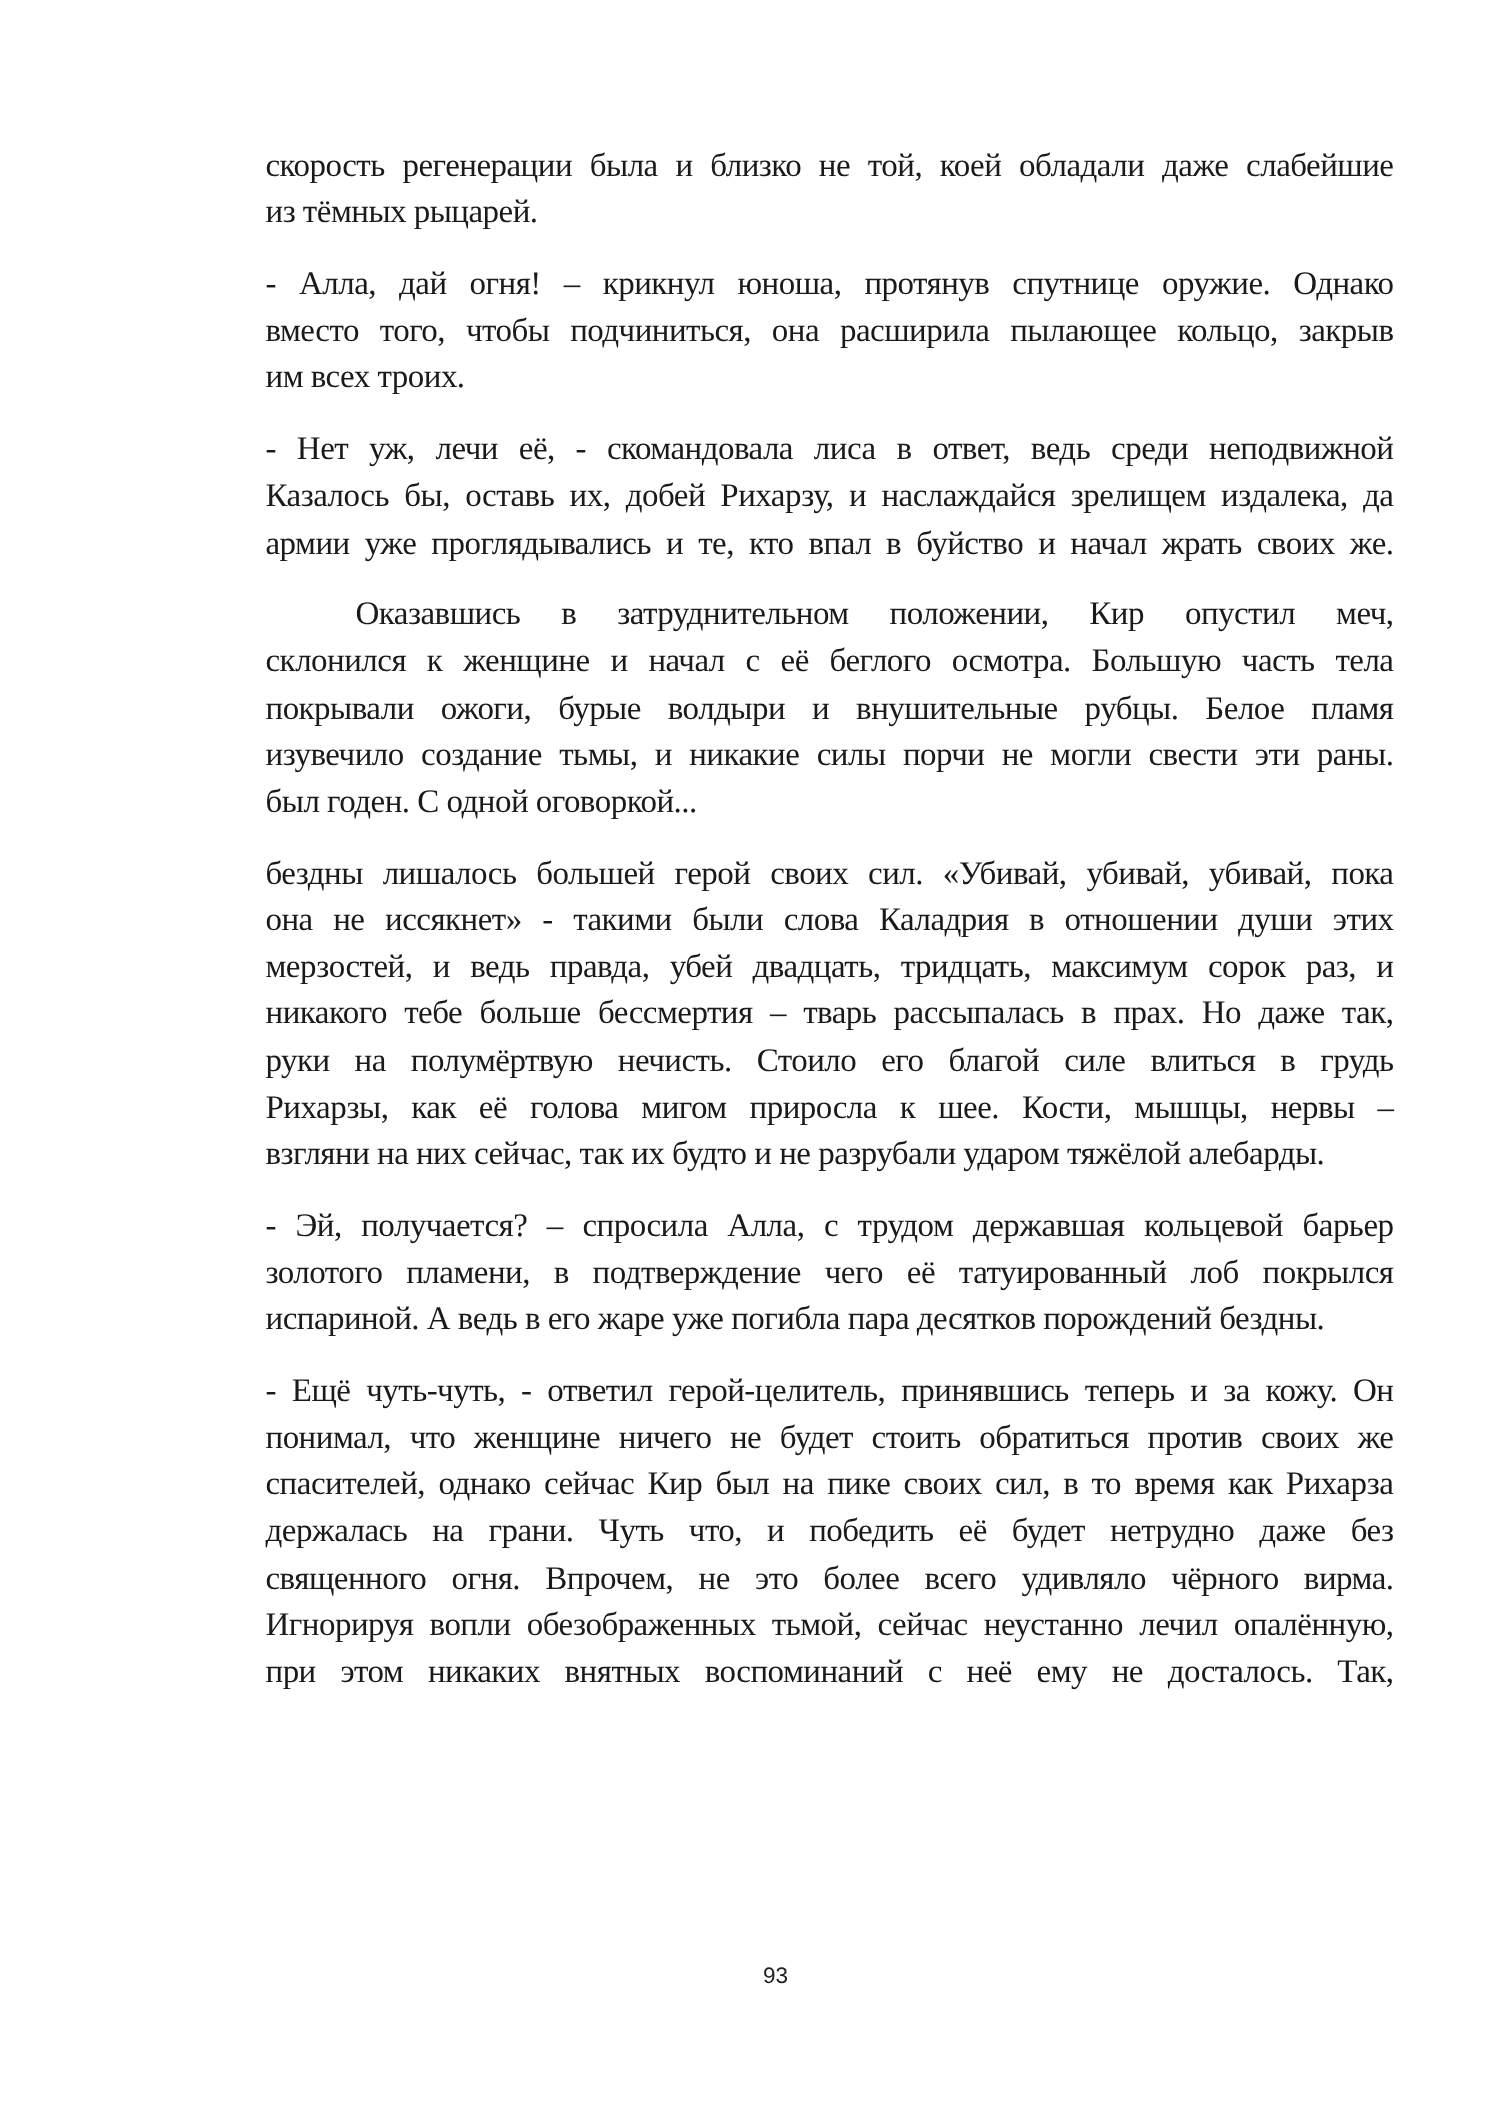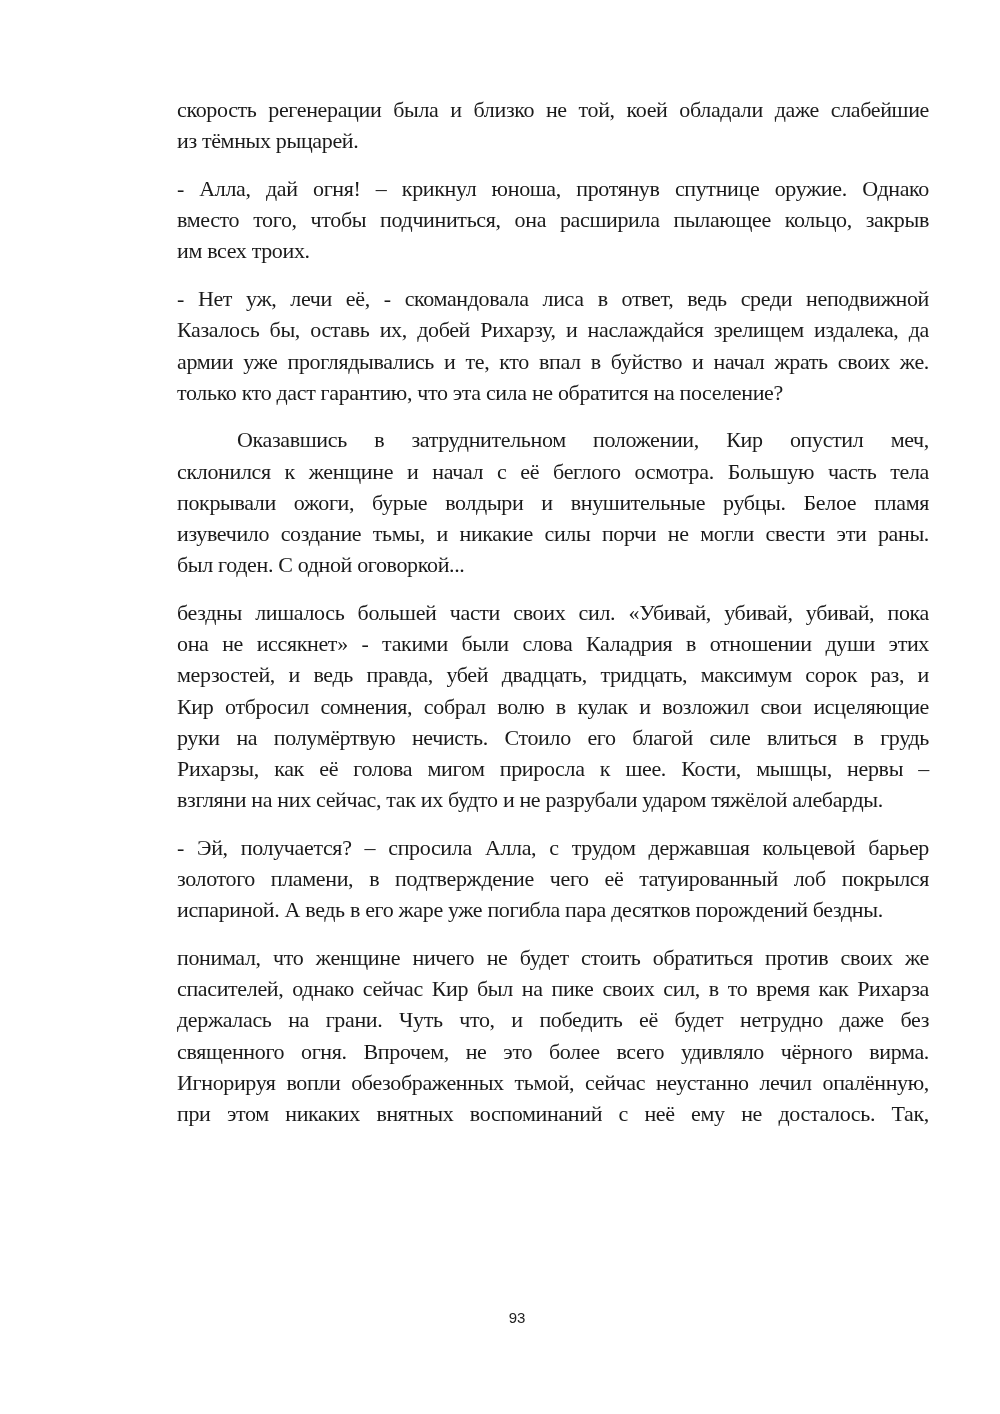--- a/index.html
+++ b/index.html
@@ -66,48 +66,48 @@
   <p class="para">
     <span class="line">- Алла, дай огня! – крикнул юноша, протянув спутнице оружие. Однако</span>
     <span class="line">вместо того, чтобы подчиниться, она расширила пылающее кольцо, закрыв</span>
     <span class="line last">им всех троих.</span>
   </p>
 
   <p class="para">
     <span class="line">- Нет уж, лечи её, - скомандовала лиса в ответ, ведь среди неподвижной</span>
     <span class="line">Казалось бы, оставь их, добей Рихарзу, и наслаждайся зрелищем издалека, да</span>
     <span class="line">армии уже проглядывались и те, кто впал в буйство и начал жрать своих же.</span>
-    <span class="line last">только кто даст гарантию, что эта сила не обратится на поселение?</span>
   </p>
 
   <p class="para">
     <span class="line indent">Оказавшись в затруднительном положении, Кир опустил меч,</span>
     <span class="line">склонился к женщине и начал с её беглого осмотра. Большую часть тела</span>
     <span class="line">покрывали ожоги, бурые волдыри и внушительные рубцы. Белое пламя</span>
     <span class="line">изувечило создание тьмы, и никакие силы порчи не могли свести эти раны.</span>
     <span class="line last">был годен. С одной оговоркой...</span>
   </p>
 
   <p class="para">
-    <span class="line">бездны лишалось большей части своих сил. «Убивай, убивай, убивай, пока</span>
+    <span class="line">бездны лишалось большей герой своих сил. «Убивай, убивай, убивай, пока</span>
     <span class="line">она не иссякнет» - такими были слова Каладрия в отношении души этих</span>
     <span class="line">мерзостей, и ведь правда, убей двадцать, тридцать, максимум сорок раз, и</span>
-    <span class="line">Кир отбросил сомнения, собрал волю в кулак и возложил свои исцеляющие</span>
+    <span class="line">никакого тебе больше бессмертия – тварь рассыпалась в прах. Но даже так,</span>
     <span class="line">руки на полумёртвую нечисть. Стоило его благой силе влиться в грудь</span>
     <span class="line">Рихарзы, как её голова мигом приросла к шее. Кости, мышцы, нервы –</span>
     <span class="line last">взгляни на них сейчас, так их будто и не разрубали ударом тяжёлой алебарды.</span>
   </p>
 
   <p class="para">
     <span class="line">- Эй, получается? – спросила Алла, с трудом державшая кольцевой барьер</span>
     <span class="line">золотого пламени, в подтверждение чего её татуированный лоб покрылся</span>
     <span class="line last">испариной. А ведь в его жаре уже погибла пара десятков порождений бездны.</span>
   </p>
 
   <p class="para">
+    <span class="line">- Ещё чуть-чуть, - ответил герой-целитель, принявшись теперь и за кожу. Он</span>
     <span class="line">понимал, что женщине ничего не будет стоить обратиться против своих же</span>
     <span class="line">спасителей, однако сейчас Кир был на пике своих сил, в то время как Рихарза</span>
     <span class="line">держалась на грани. Чуть что, и победить её будет нетрудно даже без</span>
     <span class="line">священного огня. Впрочем, не это более всего удивляло чёрного вирма.</span>
     <span class="line">Игнорируя вопли обезображенных тьмой, сейчас неустанно лечил опалённую,</span>
     <span class="line">при этом никаких внятных воспоминаний с неё ему не досталось. Так,</span>
   </p>
 </div>
 
 <div class="page-number">93</div>

